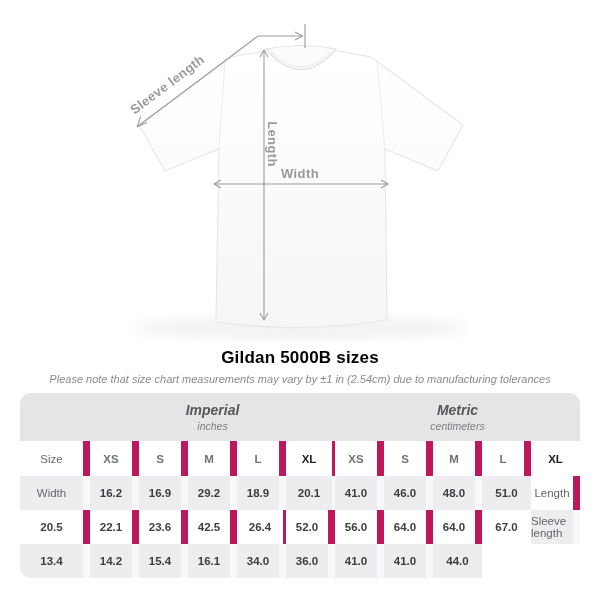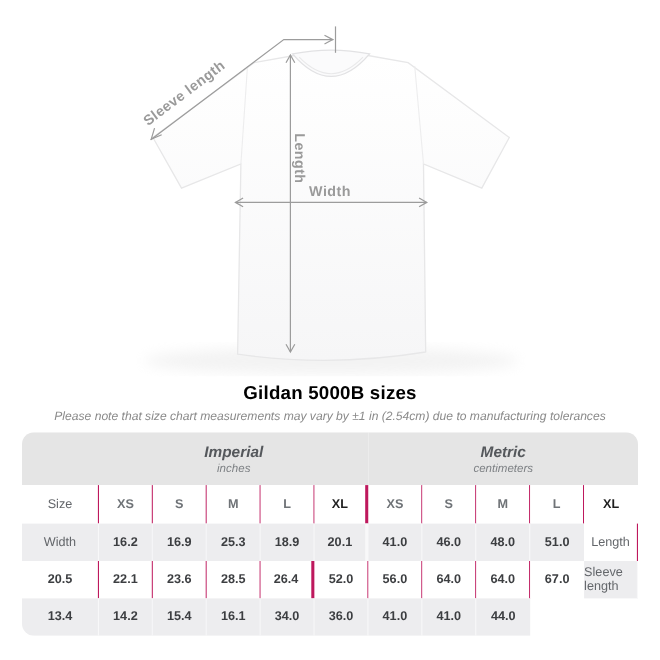--- a/index.html
+++ b/index.html
@@ -42,21 +42,21 @@
     display:flex;flex-direction:column;align-items:center;justify-content:center;
   }
   .band .g-label{font-size:14px;font-weight:bold;font-style:italic;color:#55585c;}
   .band .g-sub{font-size:10.5px;font-style:italic;color:#7d8084;margin-top:2px;}
   .band-spacer{grid-column:1;}
   .band-imperial{grid-column:2 / span 5;}
   .band-metric{grid-column:7 / span 5;}
 
   .cell{
     height:34px;display:flex;align-items:center;justify-content:center;
-    background:#ffffff;border-right:1px solid #be185d;
+    background:#ffffff;border-right:7px solid #be185d;
   }
   .hcell{height:35px;font-weight:bold;color:#6f7377;}
   .hcell.xl{color:#1f1f1f;}
   .rowlabel{color:#63666a;font-weight:normal;}
   .gray{background:#ededef;border-right-color:#f8f8f9;}
   .group-end{border-right-width:3px;}
   .last-col{border-right:none;}
   .val{font-weight:bold;color:#3c3e41;}
 </style>
 </head>
@@ -145,33 +145,33 @@
     <div class="cell hcell xl group-end">XL</div>
     <div class="cell hcell">XS</div>
     <div class="cell hcell">S</div>
     <div class="cell hcell">M</div>
     <div class="cell hcell">L</div>
     <div class="cell hcell xl last-col">XL</div>
 
     <div class="cell gray rowlabel">Width</div>
     <div class="cell gray val">16.2</div>
     <div class="cell gray val">16.9</div>
-    <div class="cell gray val">25.3</div>
+    <div class="cell gray val">29.2</div>
     <div class="cell gray val">18.9</div>
     <div class="cell gray val group-end">20.1</div>
     <div class="cell gray val">41.0</div>
     <div class="cell gray val">46.0</div>
     <div class="cell gray val">48.0</div>
     <div class="cell gray val last-col">51.0</div>
 
     <div class="cell rowlabel">Length</div>
     <div class="cell val">20.5</div>
     <div class="cell val">22.1</div>
     <div class="cell val">23.6</div>
-    <div class="cell val">28.5</div>
+    <div class="cell val">42.5</div>
     <div class="cell val group-end">26.4</div>
     <div class="cell val">52.0</div>
     <div class="cell val">56.0</div>
     <div class="cell val">64.0</div>
     <div class="cell val">64.0</div>
     <div class="cell val last-col">67.0</div>
 
     <div class="cell gray rowlabel">Sleeve length</div>
     <div class="cell gray val">13.4</div>
     <div class="cell gray val">14.2</div>

